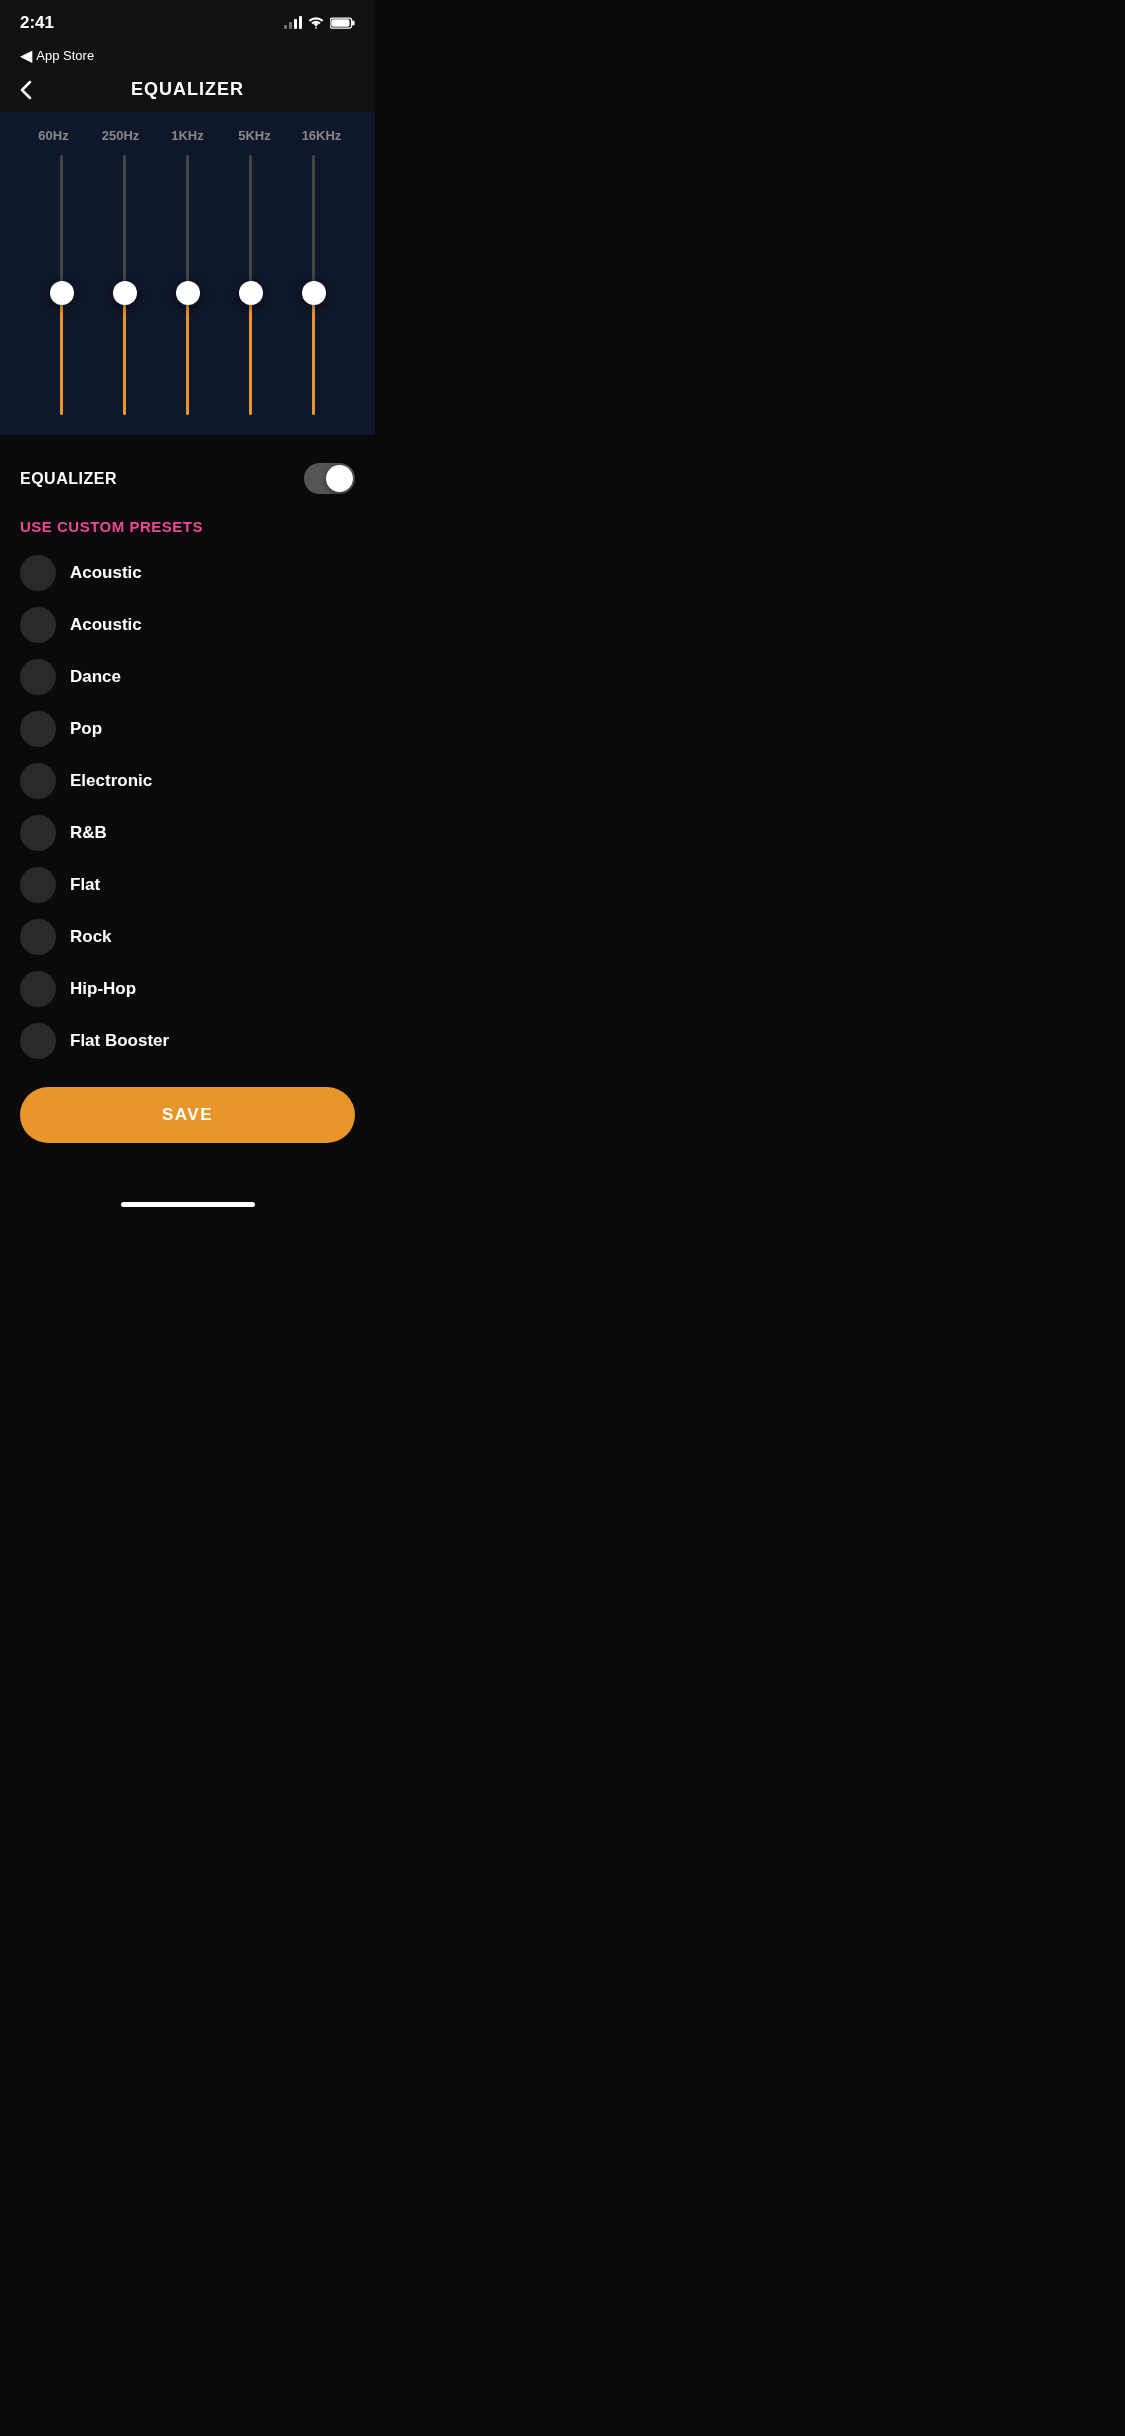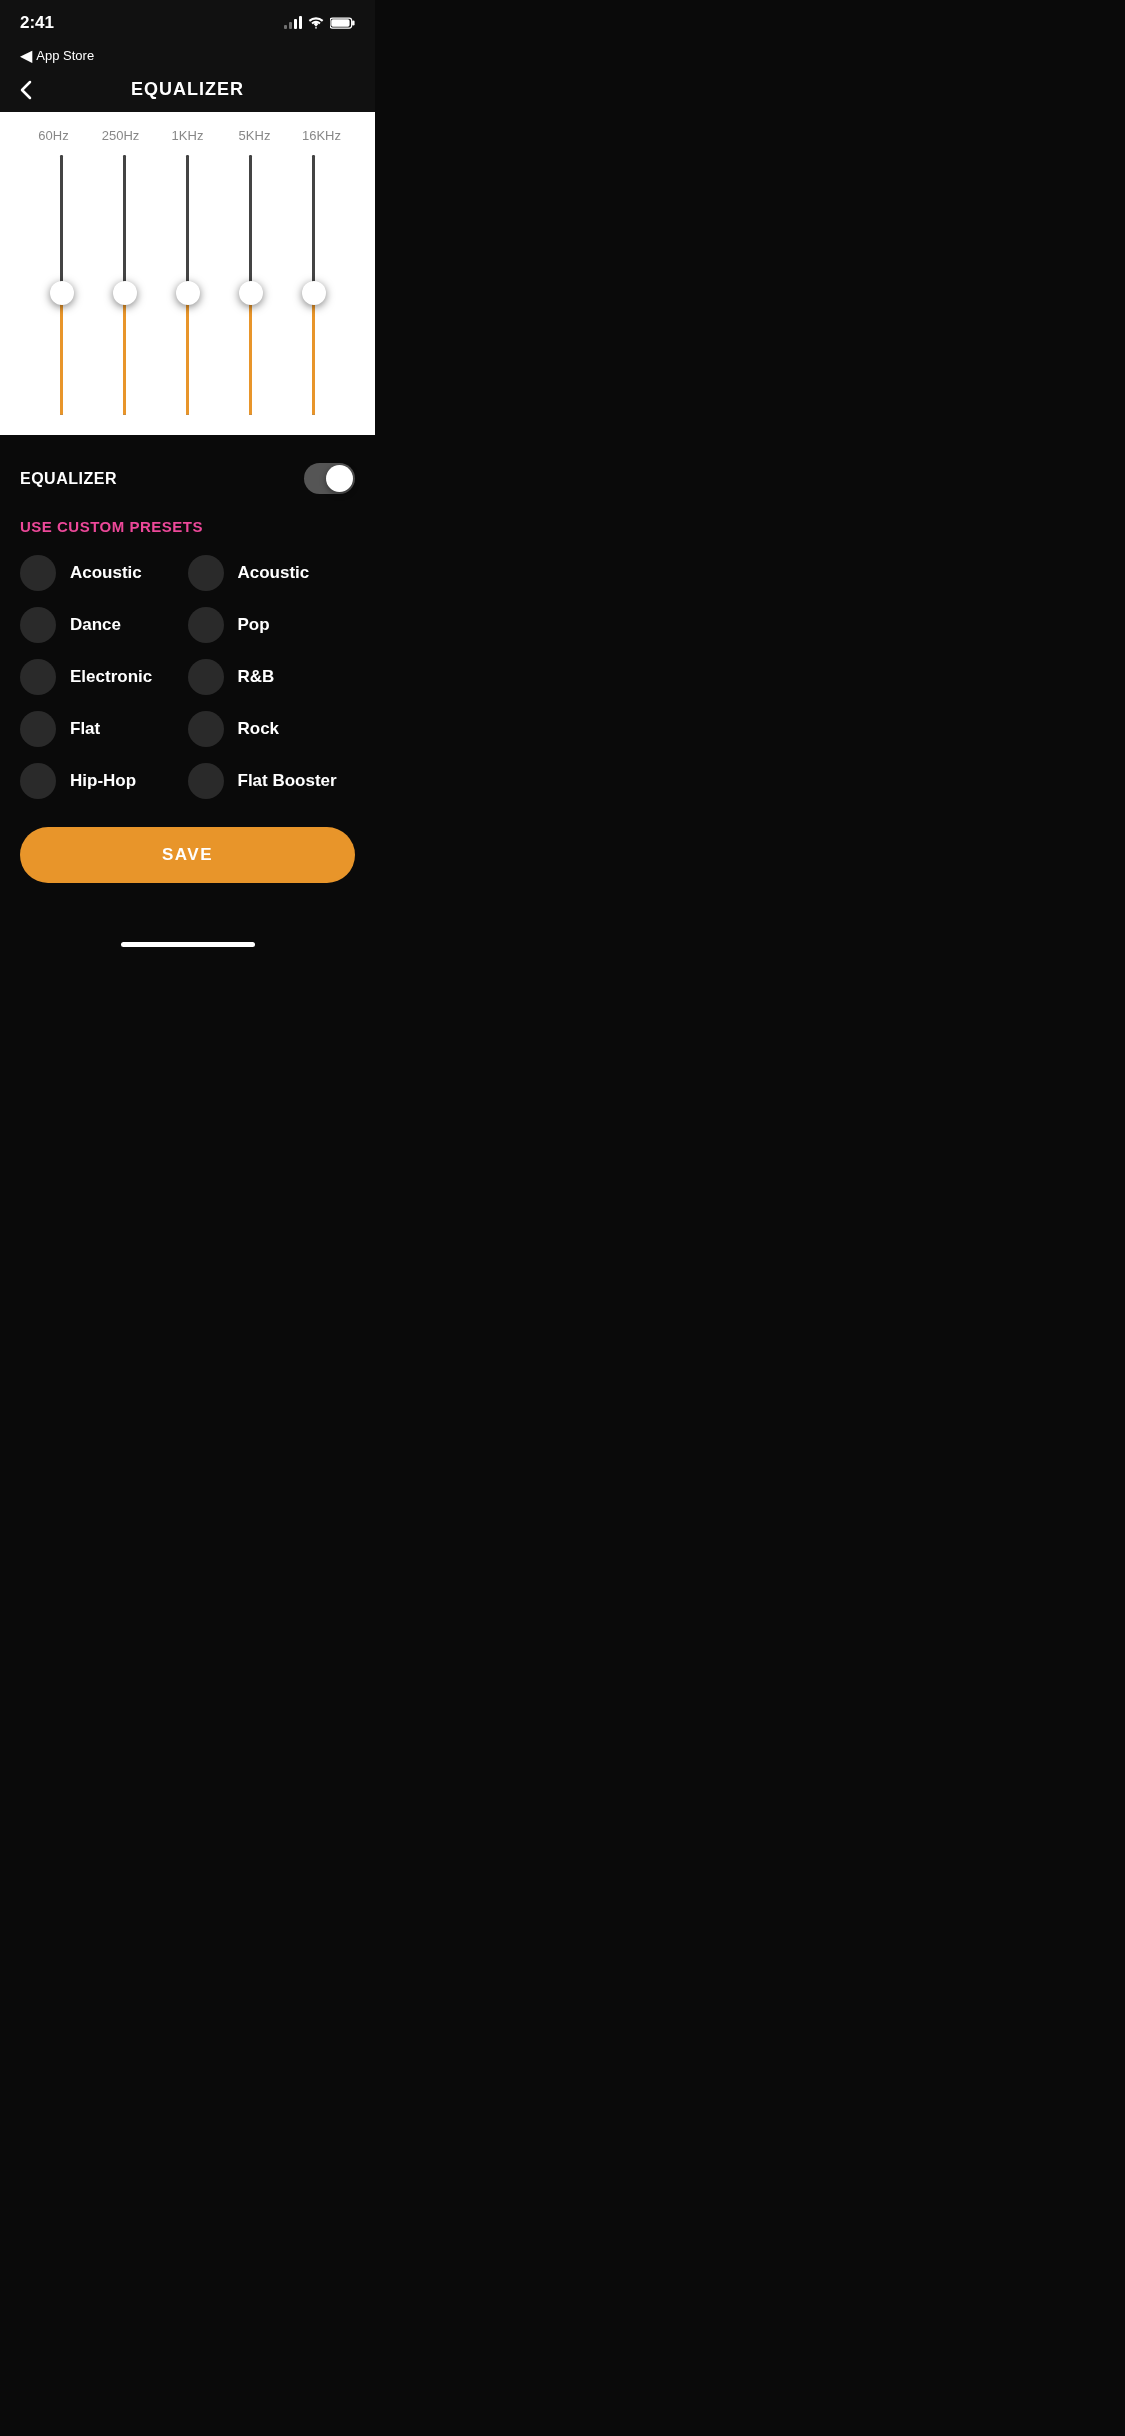--- a/index.html
+++ b/index.html
@@ -74,22 +74,23 @@
       align-items: center;
       gap: 4px;
       padding: 2px 20px 6px;
       font-size: 13px;
       color: #fff;
     }
 
     
     .eq-section {
       padding: 16px 20px 20px;
-      background: #ffffff;
+      background: #0f172a;
       margin: 0 0 12px 0;
+      font-weight: bold;
     }
     .eq-labels {
       display: flex;
       justify-content: space-around;
       margin-bottom: 12px;
     }
     .eq-label {
       font-size: 13px;
       color: #888;
       text-align: center;
@@ -186,21 +187,21 @@
       font-weight: 800;
       letter-spacing: 0.5px;
       color: #ec4899;
       text-transform: uppercase;
       margin-bottom: 20px;
     }
 
     
     .presets-grid {
       display: grid;
-      grid-template-columns: 1fr 1fr;
+      grid-template-columns: 1fr;
       gap: 16px 0;
       margin-bottom: 28px;
     }
     .preset-item {
       display: flex;
       align-items: center;
       gap: 14px;
       cursor: pointer;
     }
     .preset-radio {

